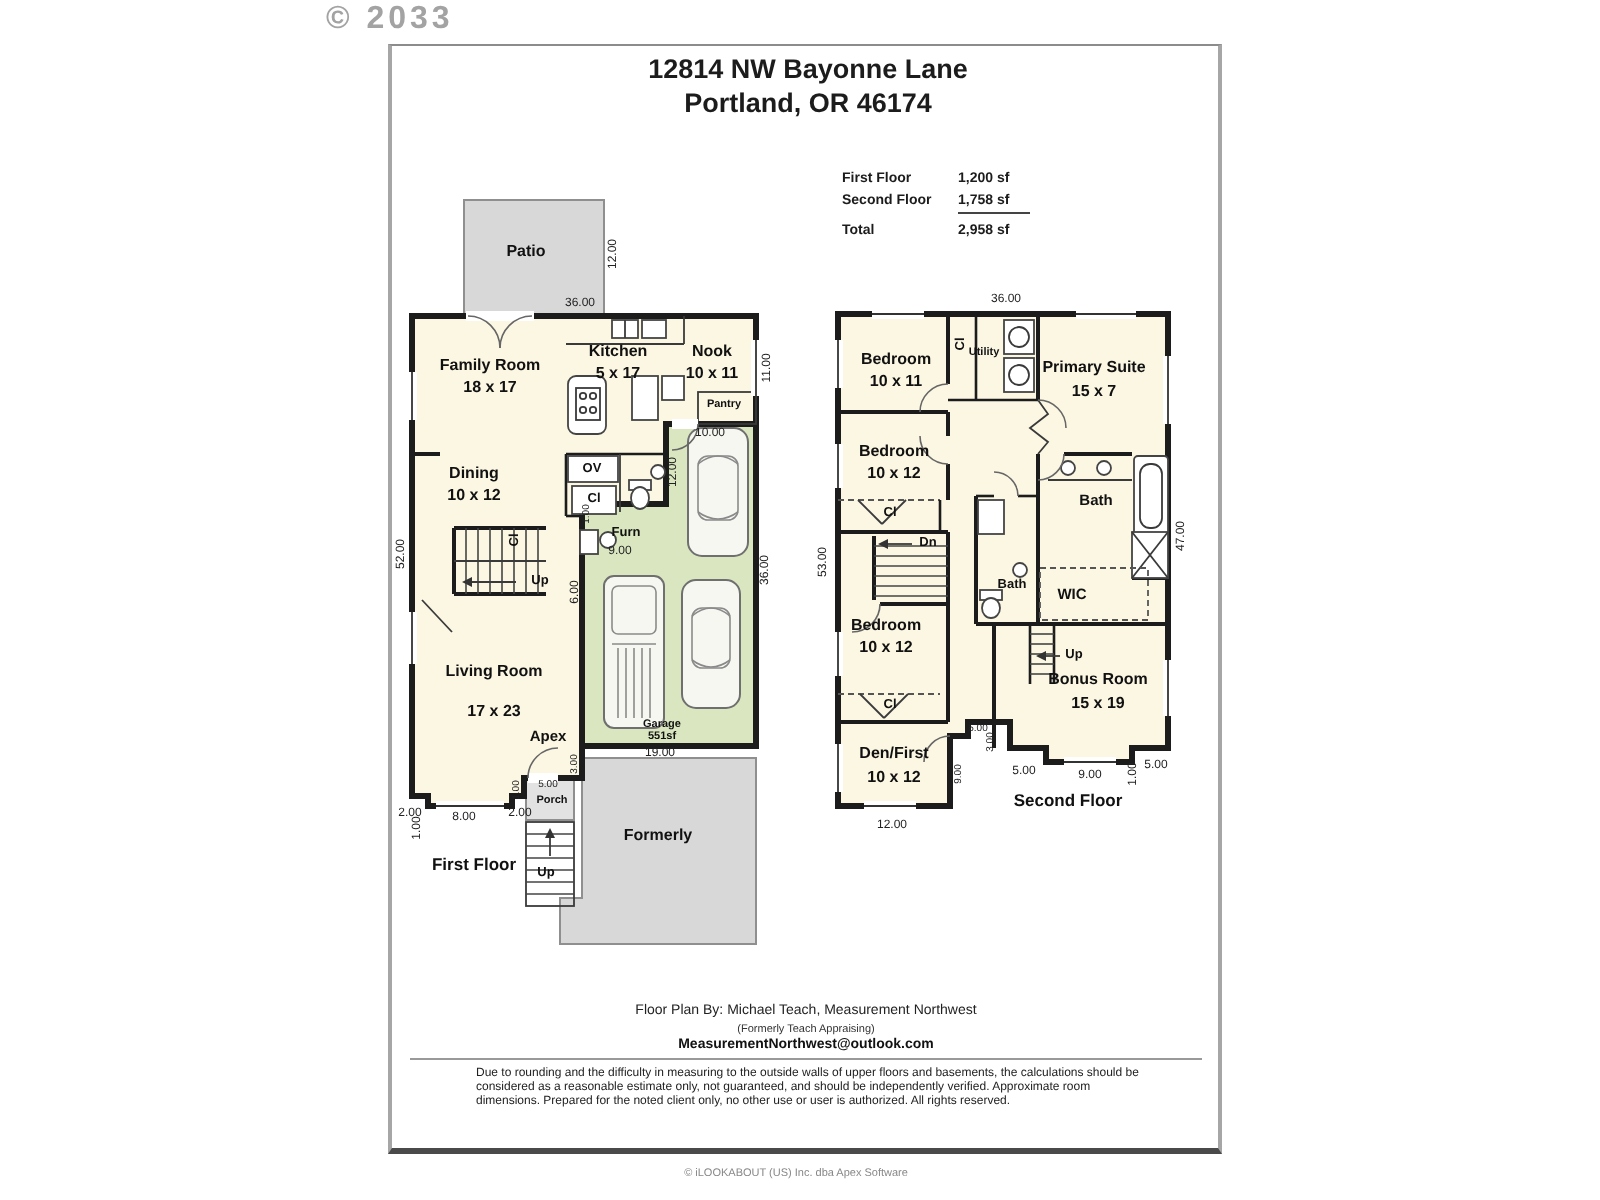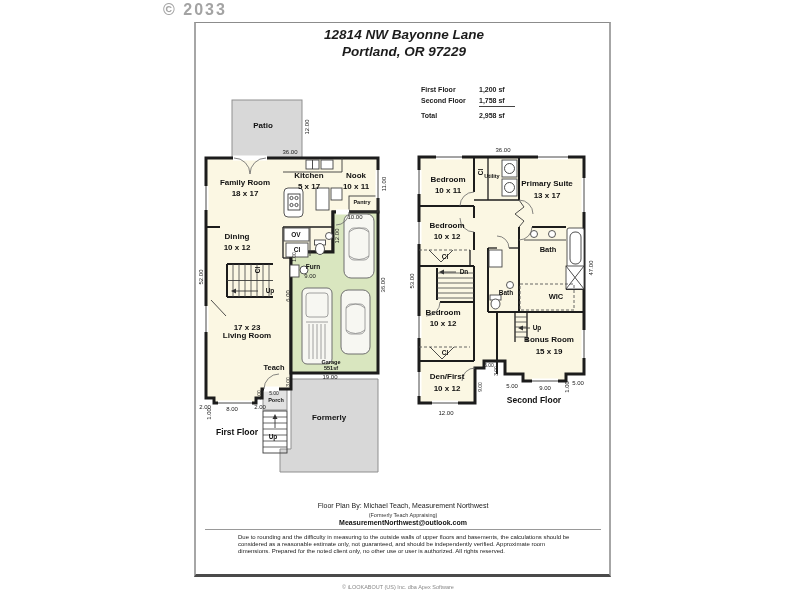--- a/index.html
+++ b/index.html
@@ -6,21 +6,21 @@
   html,body{margin:0;padding:0;background:#ffffff;}
   #canvas{position:relative;width:800px;height:600px;background:#fff;overflow:hidden;
           font-family:"Liberation Sans",sans-serif;}
   .sheet{position:absolute;left:194px;top:22px;width:413px;height:551px;background:#fff;
          border-top:1px solid #8c8c8c;border-left:2px solid #a6a6a6;border-right:2px solid #a6a6a6;
          border-bottom:3px solid #4a4a4a;}
   #plan-svg{position:absolute;left:0;top:0;}
   .copyright{position:absolute;left:163px;top:1px;font-size:16px;font-weight:bold;color:#a3a3a3;
              letter-spacing:2px;}
   .title{position:absolute;left:404px;transform:translateX(-50%);font-weight:bold;font-size:13.5px;
-         color:#1c1c1c;white-space:nowrap;font-style:italic;}
+         color:#1c1c1c;white-space:nowrap;}
   .areas{position:absolute;left:421px;top:85px;font-size:7px;font-weight:bold;color:#1c1c1c;}
   .arow{display:flex;line-height:1.5;}
   .alab{width:58px;}
   .aval{width:36px;}
   .aval.underline{border-bottom:1px solid #444;}
   .arow.total{margin-top:4px;}
   .lbl{position:absolute;transform:translate(-50%,-50%);white-space:nowrap;color:#111;line-height:1;
        text-align:center;}
   .rot{transform:translate(-50%,-50%) rotate(-90deg);}
   .room{font-size:8px;font-weight:bold;}
@@ -56,21 +56,21 @@
 </style>
 </head>
 <body>
 
 <div id="canvas">
 
   <div class="copyright">© 2033</div>
   <div class="sheet"></div>
 
   <div class="title" style="top:27px">12814 NW Bayonne Lane</div>
-  <div class="title" style="top:44px">Portland, OR 97229</div>
+  <div class="title" style="top:44px">Portland, OR 46174</div>
 
   <div class="areas">
     <div class="arow">
       <span class="alab">First Floor</span>
       <span class="aval">1,200 sf</span>
     </div>
     <div class="arow">
       <span class="alab">Second Floor</span>
       <span class="aval underline">1,758 sf</span>
     </div>
@@ -345,52 +345,52 @@
   <div class="lbl dim" style="left:355px;top:217px">10.00</div>
   <div class="lbl dim rot" style="left:337px;top:236px">12.00</div>
   <div class="lbl sm" style="left:313px;top:267px">Furn</div>
   <div class="lbl dim" style="left:310px;top:276px">9.00</div>
   <div class="lbl dimxs rot" style="left:293.5px;top:257px">1.00</div>
   <div class="lbl sm rot" style="left:258px;top:270px">Cl</div>
   <div class="lbl sm" style="left:270px;top:291px">Up</div>
   <div class="lbl dim rot" style="left:288px;top:296px">6.00</div>
   <div class="lbl dim rot" style="left:201px;top:277px">52.00</div>
   <div class="lbl room" style="left:247px;top:336px">Living Room</div>
-  <div class="lbl room" style="left:247px;top:328px">17 x 23</div>
+  <div class="lbl room" style="left:247px;top:356px">17 x 23</div>
   <div class="lbl dim rot" style="left:383px;top:285px">36.00</div>
   <div class="lbl xs" style="left:331px;top:363px">Garage</div>
   <div class="lbl xs" style="left:331px;top:369px">551sf</div>
-  <div class="lbl room2" style="left:274px;top:368px">Teach</div>
+  <div class="lbl room2" style="left:274px;top:368px">Apex</div>
   <div class="lbl dim" style="left:330px;top:377px">19.00</div>
   <div class="lbl dimxs rot" style="left:288px;top:382px">3.00</div>
   <div class="lbl dimxs" style="left:274px;top:393px">5.00</div>
   <div class="lbl xs" style="left:276px;top:401px">Porch</div>
   <div class="lbl dimxs rot" style="left:259px;top:395px">1.00</div>
   <div class="lbl dim" style="left:205px;top:407px">2.00</div>
   <div class="lbl dim" style="left:232px;top:409px">8.00</div>
   <div class="lbl dim" style="left:260px;top:407px">2.00</div>
   <div class="lbl dim rot" style="left:209px;top:414px">1.00</div>
   <div class="lbl floorname" style="left:237px;top:432px">First Floor</div>
   <div class="lbl sm" style="left:273px;top:437px">Up</div>
   <div class="lbl room" style="left:329px;top:418px">Formerly</div>
 
   <div class="lbl dim" style="left:503px;top:150px">36.00</div>
   <div class="lbl room" style="left:448px;top:180px">Bedroom</div>
   <div class="lbl room" style="left:448px;top:191px">10 x 11</div>
   <div class="lbl sm rot" style="left:481px;top:172px">Cl</div>
   <div class="lbl xs" style="left:492px;top:177px">Utility</div>
   <div class="lbl room" style="left:547px;top:184px">Primary Suite</div>
-  <div class="lbl room" style="left:547px;top:196px">13 x 17</div>
+  <div class="lbl room" style="left:547px;top:196px">15 x 7</div>
   <div class="lbl room" style="left:447px;top:226px">Bedroom</div>
   <div class="lbl room" style="left:447px;top:237px">10 x 12</div>
   <div class="lbl sm" style="left:445px;top:257px">Cl</div>
   <div class="lbl sm" style="left:464px;top:272px">Dn</div>
   <div class="lbl room2" style="left:548px;top:250px">Bath</div>
   <div class="lbl sm" style="left:506px;top:293px">Bath</div>
-  <div class="lbl room2" style="left:556px;top:297px">WIC</div>
+  <div class="lbl room2" style="left:536px;top:297px">WIC</div>
   <div class="lbl dim rot" style="left:412px;top:281px">53.00</div>
   <div class="lbl dim rot" style="left:591px;top:268px">47.00</div>
   <div class="lbl room" style="left:443px;top:313px">Bedroom</div>
   <div class="lbl room" style="left:443px;top:324px">10 x 12</div>
   <div class="lbl sm" style="left:445px;top:353px">Cl</div>
   <div class="lbl sm" style="left:537px;top:328px">Up</div>
   <div class="lbl room" style="left:549px;top:340px">Bonus Room</div>
   <div class="lbl room" style="left:549px;top:352px">15 x 19</div>
   <div class="lbl room" style="left:447px;top:377px">Den/First</div>
   <div class="lbl room" style="left:447px;top:389px">10 x 12</div>

